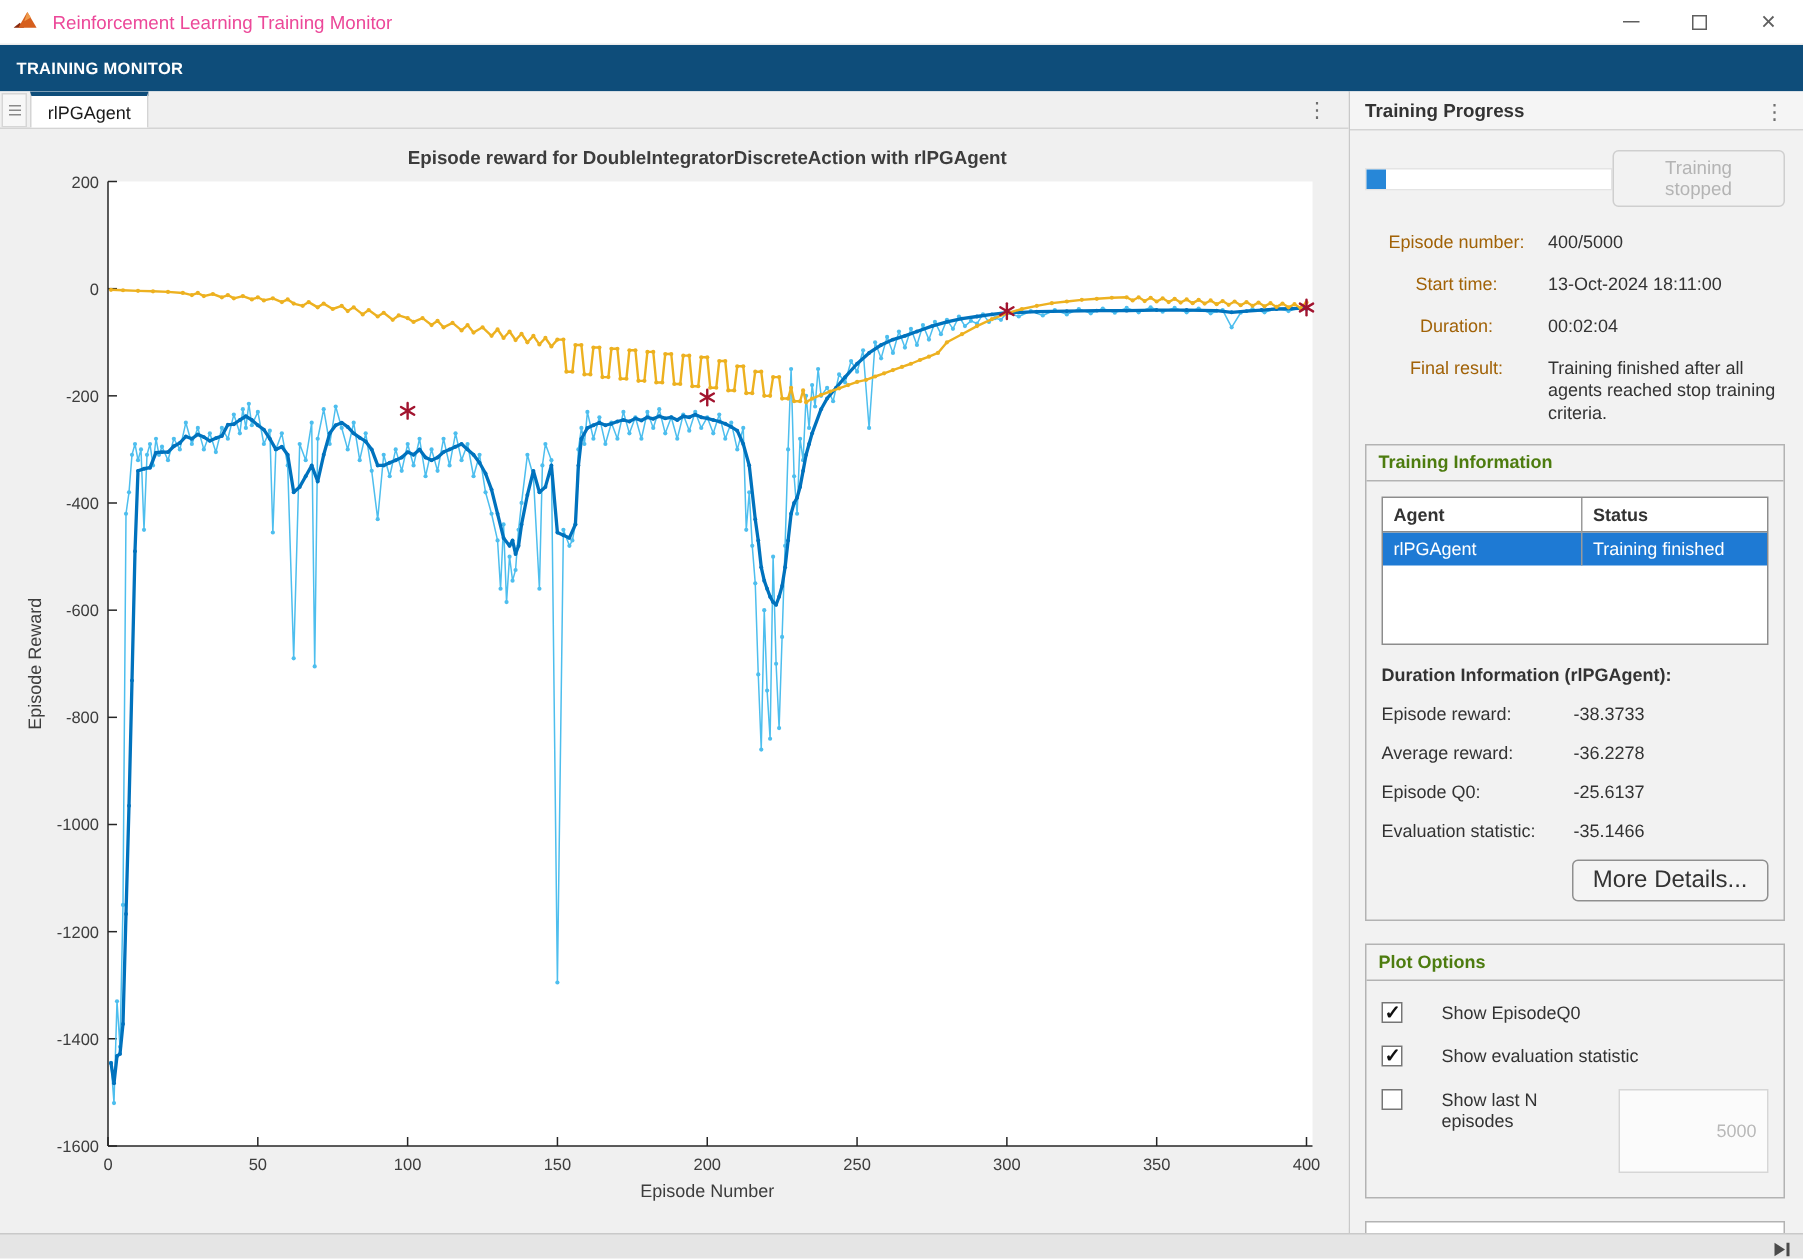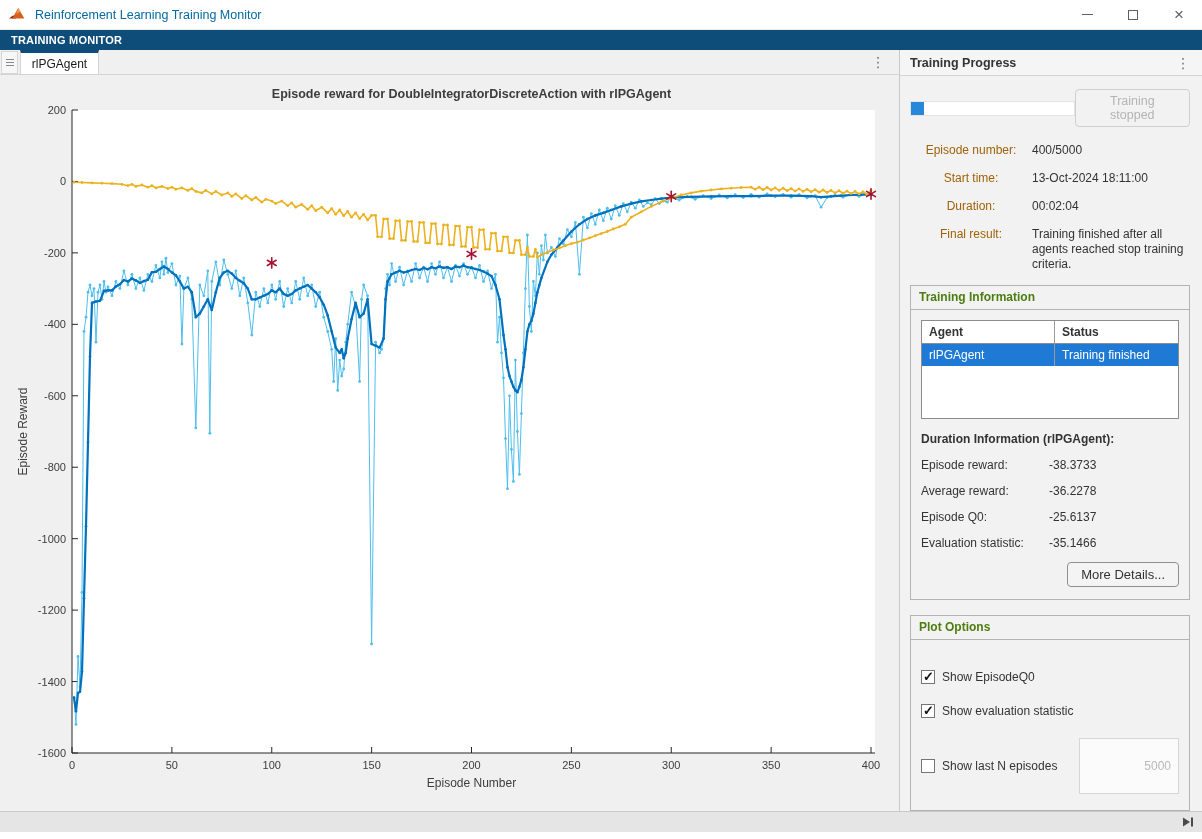--- a/index.html
+++ b/index.html
@@ -2,29 +2,29 @@
 <html><head>
 <meta charset="utf-8">
 <style>
   * { box-sizing: border-box; margin: 0; padding: 0; }
   html,body { width:1202px; height:839px; overflow:hidden; }
   body { font-family:"Liberation Sans", sans-serif; background:#fff; position:relative; font-size:12px; color:#333; }
 
   
   .titlebar { height:30px; background:#ffffff; display:flex; align-items:center; border-bottom:1px solid #ececec; }
   .titlebar .logo { margin:0 8px 0 9px; display:flex; }
-  .titlebar .wtitle { color:#0369a1; font-size:12.5px; }
+  .titlebar .wtitle { color:#ec4899; font-size:12.5px; }
   .wcontrols { margin-left:auto; display:flex; height:100%; }
   .wbtn { width:46px; display:flex; align-items:center; justify-content:center; color:#5f5f5f; }
   .min-glyph { width:11px; height:1px; background:#5f5f5f; display:block; }
   .max-glyph { width:10px; height:10px; border:1px solid #5f5f5f; display:block; }
   .close-glyph { font-size:17px; line-height:1; color:#5f5f5f; }
 
   
-  .ribbon { height:20px; background:#0e4d7a; display:flex; align-items:center; padding-left:11px; }
+  .ribbon { height:31px; background:#0e4d7a; display:flex; align-items:center; padding-left:11px; }
   .ribbon .rlabel { color:#fff; font-size:11px; font-weight:bold; letter-spacing:.2px; }
 
   
   .main { display:flex; height:761px; }
   .left { width:900px; background:#f0f0f0; border-right:1px solid #c9c9c9; display:flex; flex-direction:column; }
   .tabstrip { height:27px; background:#f0f0f0; border-bottom:1px solid #d4d4d4; display:flex; align-items:stretch; }
   .doclist { width:17px; margin:1px 0 0 1px; border:1px solid #d6d6d6; background:#f7f7f7; display:flex; align-items:center; justify-content:center; }
   .doclist .lines { width:8px; height:1px; background:#8a8a8a; box-shadow:0 3px 0 #8a8a8a, 0 -3px 0 #8a8a8a; display:block; }
   .tab { width:79px; margin-left:2px; background:#fff; border-top:3px solid #0e4d7a; border-left:1px solid #d4d4d4; border-right:1px solid #d4d4d4; display:flex; align-items:center; justify-content:center; font-size:12px; color:#1a1a1a; }
   .kebab { color:#6e6e6e; font-size:14px; line-height:1; }
@@ -55,23 +55,23 @@
   .t-row { display:grid; grid-template-columns:132px 1fr; }
   .t-head .t-cell { font-weight:bold; padding:4px 7px; border-bottom:1px solid #8c8c8c; }
   .t-cell + .t-cell { border-left:1px solid #9a9a9a; }
   .t-sel { background:#1e7ad4; color:#fff; }
   .t-sel .t-cell { padding:4px 7px; }
   .t-filler { height:52px; }
 
   .ep-info-title { font-weight:bold; margin:0 0 12px 0; }
   .kv2 { display:grid; grid-template-columns:128px 1fr; margin-bottom:12px; }
   .more-row { display:flex; margin:4px 0 2px; }
-  .btn-details { margin-left:auto; padding:4px 13px; border:1px solid #8f8f8f; border-radius:4px; background:#f4f4f4; color:#333; font-size:13px; }
-
-  .opt-row { display:flex; align-items:center; margin:20px 0 15px; }
+  .btn-details { margin-left:auto; padding:4px 13px; border:1px solid #8f8f8f; border-radius:4px; background:#f4f4f4; color:#333; font-size:16px; }
+
+  .opt-row { display:flex; margin:4px 0 15px;gap:19px; }
   .opt-row:last-child { margin-bottom:6px; }
   .cbx { width:14px; height:14px; border:1px solid #767676; background:#fff; margin-right:7px; position:relative; flex:none; }
   .cbx.checked::after { content:"\2713"; position:absolute; left:1px; top:-2px; font-size:13px; font-weight:bold; color:#111; }
   .n-input { margin-left:auto; width:100px; border:1px solid #d6d6d6; background:#fbfbfb; color:#b9b9b9; text-align:right; padding:20px 7px; font-size:12px; font-family:"Liberation Sans",sans-serif; }
 
   .legendbox { border:1px solid #b3b3b3; background:#fff; margin:0 4px 10px 0; padding:11px 6px 10px; }
   .lg-row { display:flex; align-items:center; padding-left:66px; margin:2px 0 7px; }
   .lg-swatch { width:56px; position:relative; height:10px; flex:none; margin-right:9px; }
   .lg-line { position:absolute; left:0; right:0; top:4px; height:2px; }
   .lg-dot { position:absolute; left:25px; top:2.5px; width:5px; height:5px; border-radius:50%; }

